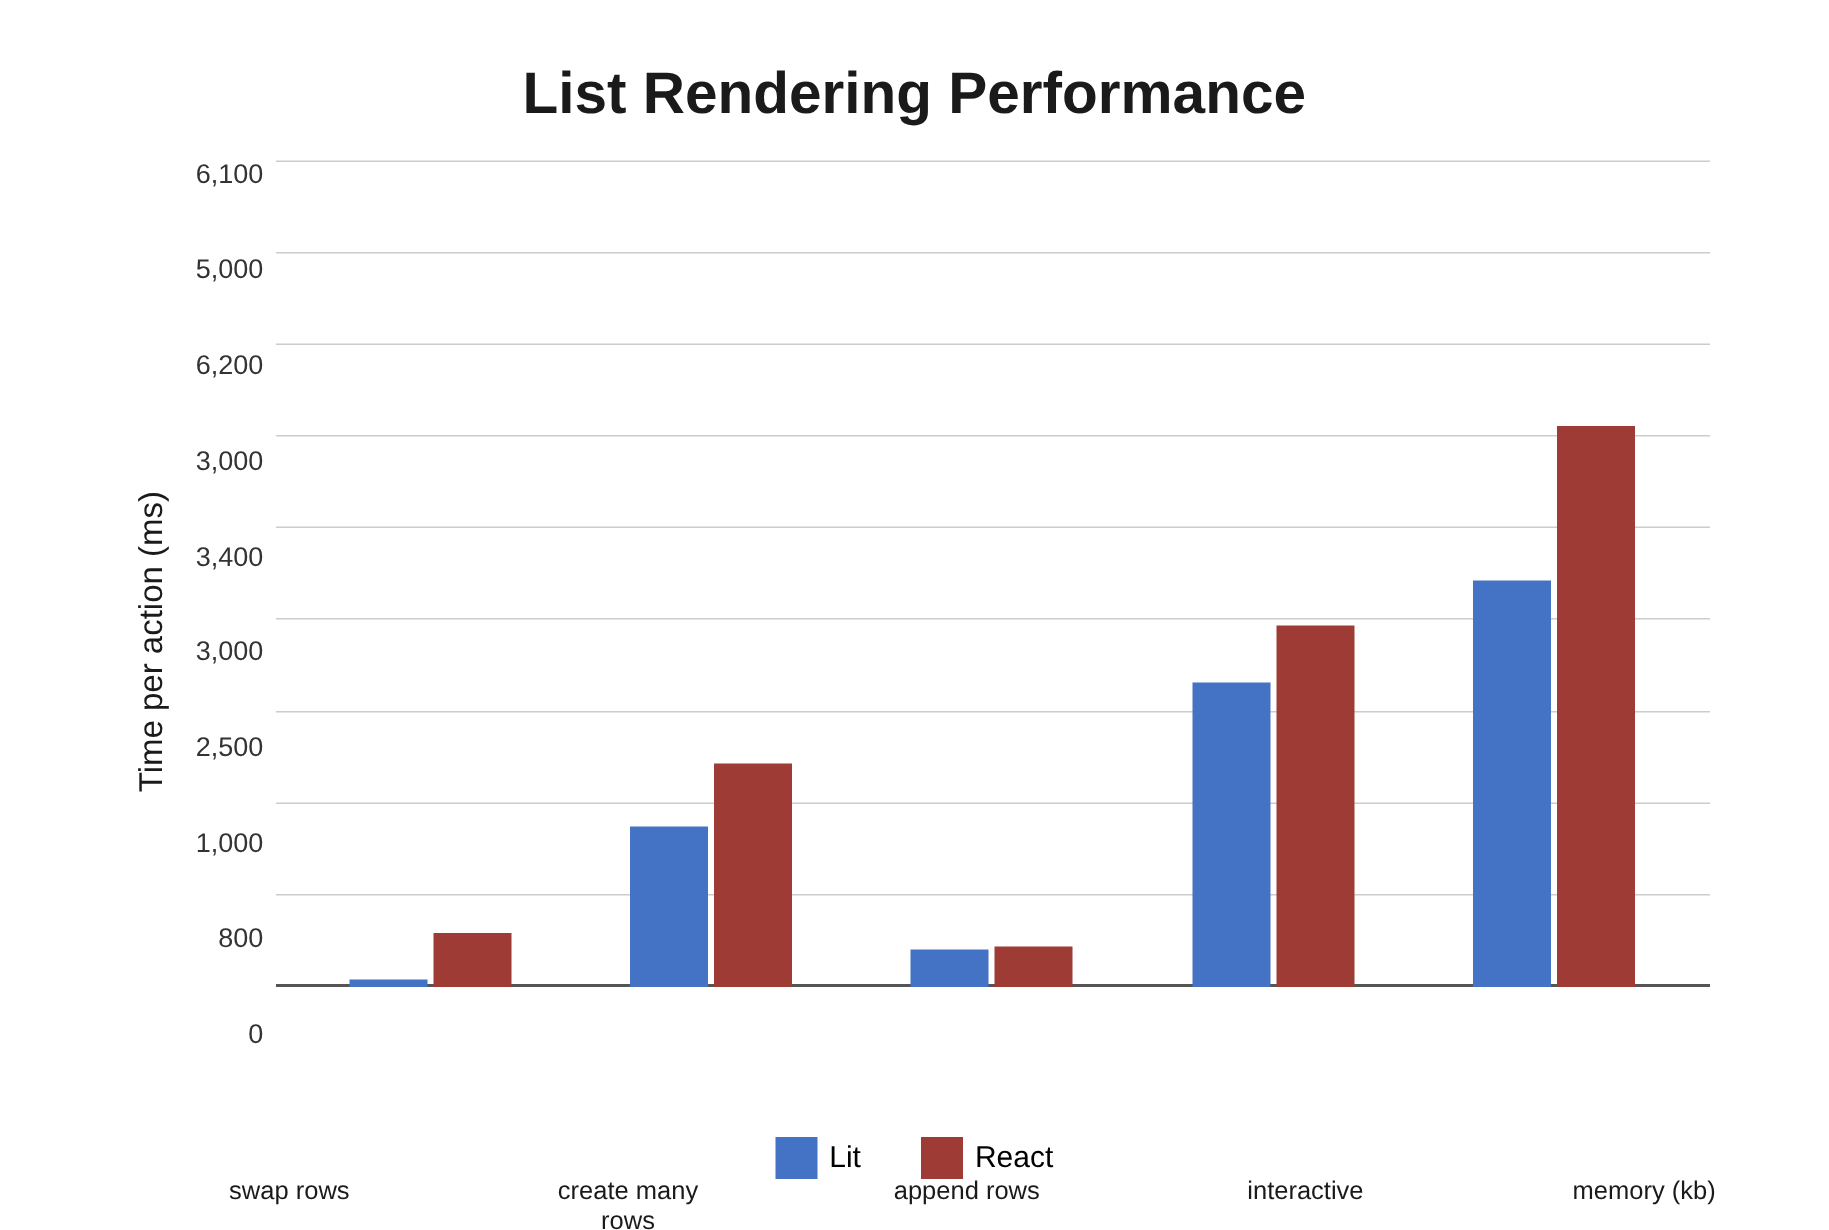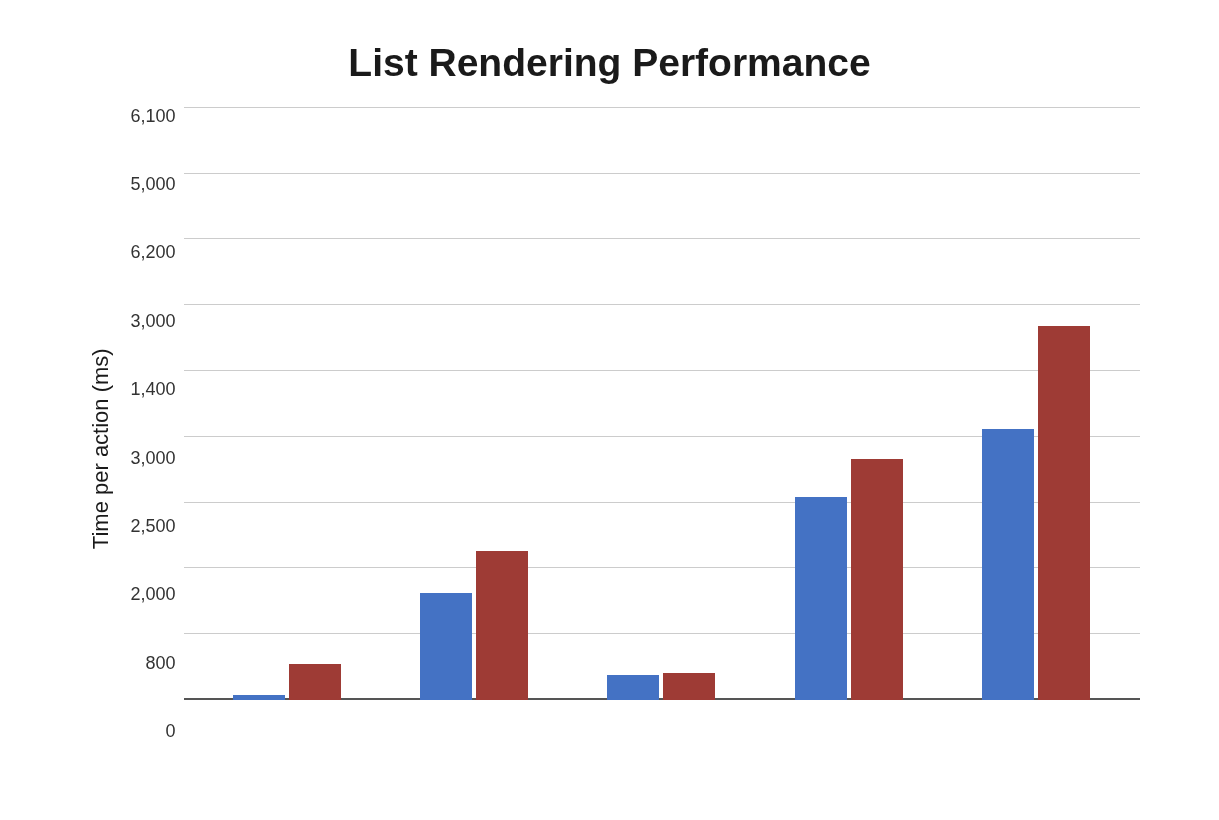--- a/index.html
+++ b/index.html
@@ -176,24 +176,24 @@
     <span>List Rendering Performance</span><br>
   </div>
 
   <div class="chart-area">
     <div class="y-axis-label">Time per action (ms)</div>
     <div class="chart-inner">
       <div class="plot-area">
         <div class="y-ticks" id="y-ticks">
             <div class="y-tick">0</div>
             <div class="y-tick">800</div>
-            <div class="y-tick">2,000</div>
+            <div class="y-tick">1,000</div>
             <div class="y-tick">2,500</div>
             <div class="y-tick">3,000</div>
-            <div class="y-tick">1,400</div>
+            <div class="y-tick">3,400</div>
             <div class="y-tick">3,000</div>
             <div class="y-tick">6,200</div>
             <div class="y-tick">5,000</div>
             <div class="y-tick">6,100</div>
           </div>
         <div class="bars-and-grid">
           <div class="grid-lines" id="grid-lines">
               <div class="grid-line"></div>
               <div class="grid-line"></div>
               <div class="grid-line"></div>
@@ -235,17 +235,34 @@
                 <div class="bar-pair">
                   <div class="bar bar-lit" style="height: 271px;"></div>
                   <div class="bar bar-react" style="height: 374px;"></div>
                 </div>
               </div>
             </div>
         </div>
       </div>
       <div style="display:flex; height:50px;">
         <div style="width:70px;"></div>
+        <div class="x-labels" id="x-labels">
+            <div class="x-label">swap rows</div>
+            <div class="x-label">create many<br>rows</div>
+            <div class="x-label">append rows</div>
+            <div class="x-label">interactive</div>
+            <div class="x-label">memory (kb)</div>
+          </div>
       </div>
     </div>
   </div>
 
+  <div class="legend" id="legend">
+      <div class="legend-item">
+        <div class="legend-box" style="background: rgb(68, 114, 196);"></div>
+        <span>Lit</span>
+      </div>
+      <div class="legend-item">
+        <div class="legend-box" style="background: rgb(158, 59, 53);"></div>
+        <span>React</span>
+      </div>
+    </div>
 </div>
 
 </body></html>

